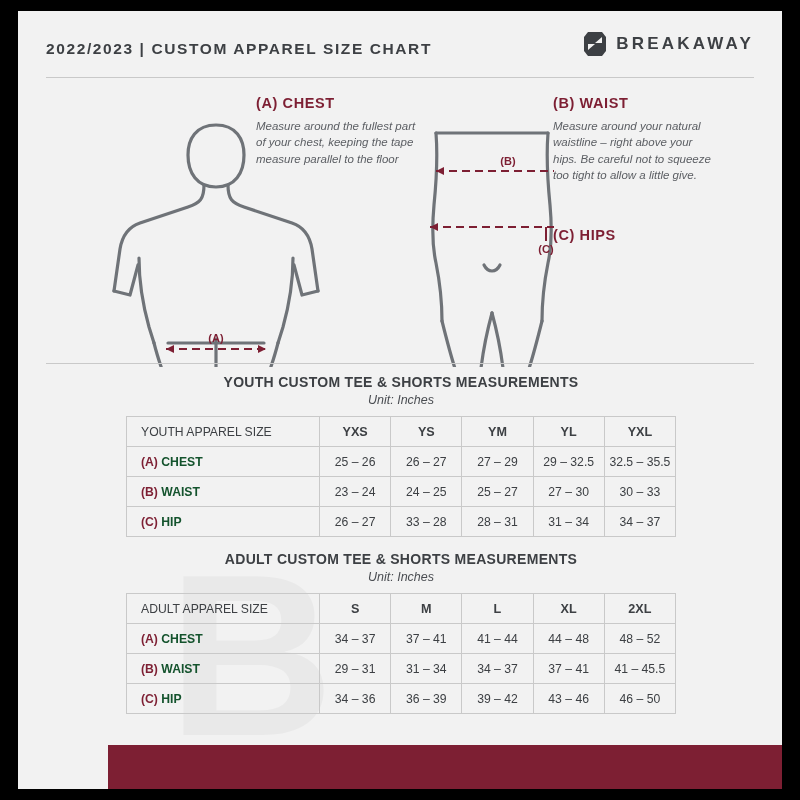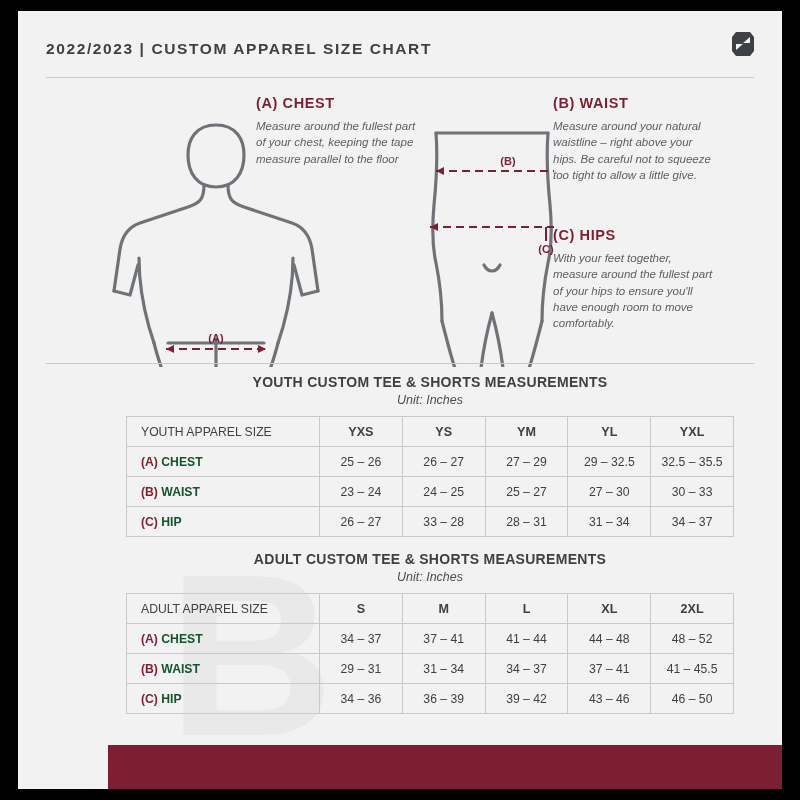--- a/index.html
+++ b/index.html
@@ -102,21 +102,21 @@
     margin-top: 7px;
   }
   .note-a { position: absolute; left: 238px; top: 18px; width: 165px; }
   .note-b { position: absolute; left: 535px; top: 18px; width: 160px; }
   .note-c { position: absolute; left: 535px; top: 150px; width: 160px; }
 
   
   .section {
     position: absolute;
     left: 108px;
-    width: 608px;
+    width: 550px;
   }
   .sec-title {
     text-align: center;
     font-size: 14px;
     font-weight: bold;
     color: #3d4044;
     letter-spacing: 0.3px;
   }
   .sec-unit {
     text-align: center;
@@ -184,20 +184,21 @@
     <div class="header">
       <div class="header-title">2022/2023  |  CUSTOM APPAREL SIZE CHART</div>
       <div class="brand-wrap">
         <span class="brand-mark">
           <svg width="22" height="26" viewBox="0 0 22 26">
             <path d="M4 1 L18 1 L18 6 L11 12 L18 12 L18 25 L4 25 L4 19 L11 13 L4 13 Z" fill="#3d4044"></path>
             <path d="M0 6 L4 1 L4 25 L0 20 Z" fill="#3d4044"></path>
             <path d="M18 1 L22 6 L22 20 L18 25 Z" fill="#3d4044"></path>
           </svg>
         </span>
+        <span class="brand-name">BREAKAWAY</span>
       </div>
     </div>
     <div class="divider" style="top:66px;"></div>
 
     <div class="illo">
       <svg width="764" height="290" viewBox="0 0 764 290">
 
         <g stroke="#6f7378" stroke-width="3.2" fill="none" stroke-linecap="round" stroke-linejoin="round">
           <path d="M198 48 C178 48 170 62 170 78 C170 96 179 110 198 110 C217 110 226 96 226 78 C226 62 218 48 198 48 Z"></path>
           <path d="M186 108 C186 122 182 126 170 130 L122 146 C110 150 104 160 102 172 L96 214"></path>
@@ -241,21 +242,20 @@
       <div class="note-a">
         <div class="note-title">(A) CHEST</div>
         <div class="note-body">Measure around the fullest part of your chest, keeping the tape measure parallel to the floor</div>
       </div>
       <div class="note-b">
         <div class="note-title">(B) WAIST</div>
         <div class="note-body">Measure around your natural waistline – right above your hips. Be careful not to squeeze too tight to allow a little give.</div>
       </div>
       <div class="note-c">
         <div class="note-title">(C) HIPS</div>
-        <div class="note-body">With your feet together, measure around the fullest part of your hips to ensure you'll have enough room to move comfortably.</div>
       </div>
     </div>
 
     <div class="divider" style="top:352px;"></div>
 
     <div class="section" style="top:363px;">
       <div class="sec-title">YOUTH CUSTOM TEE &amp; SHORTS MEASUREMENTS</div>
       <div class="sec-unit">Unit: Inches</div>
       <table>
         <thead>

